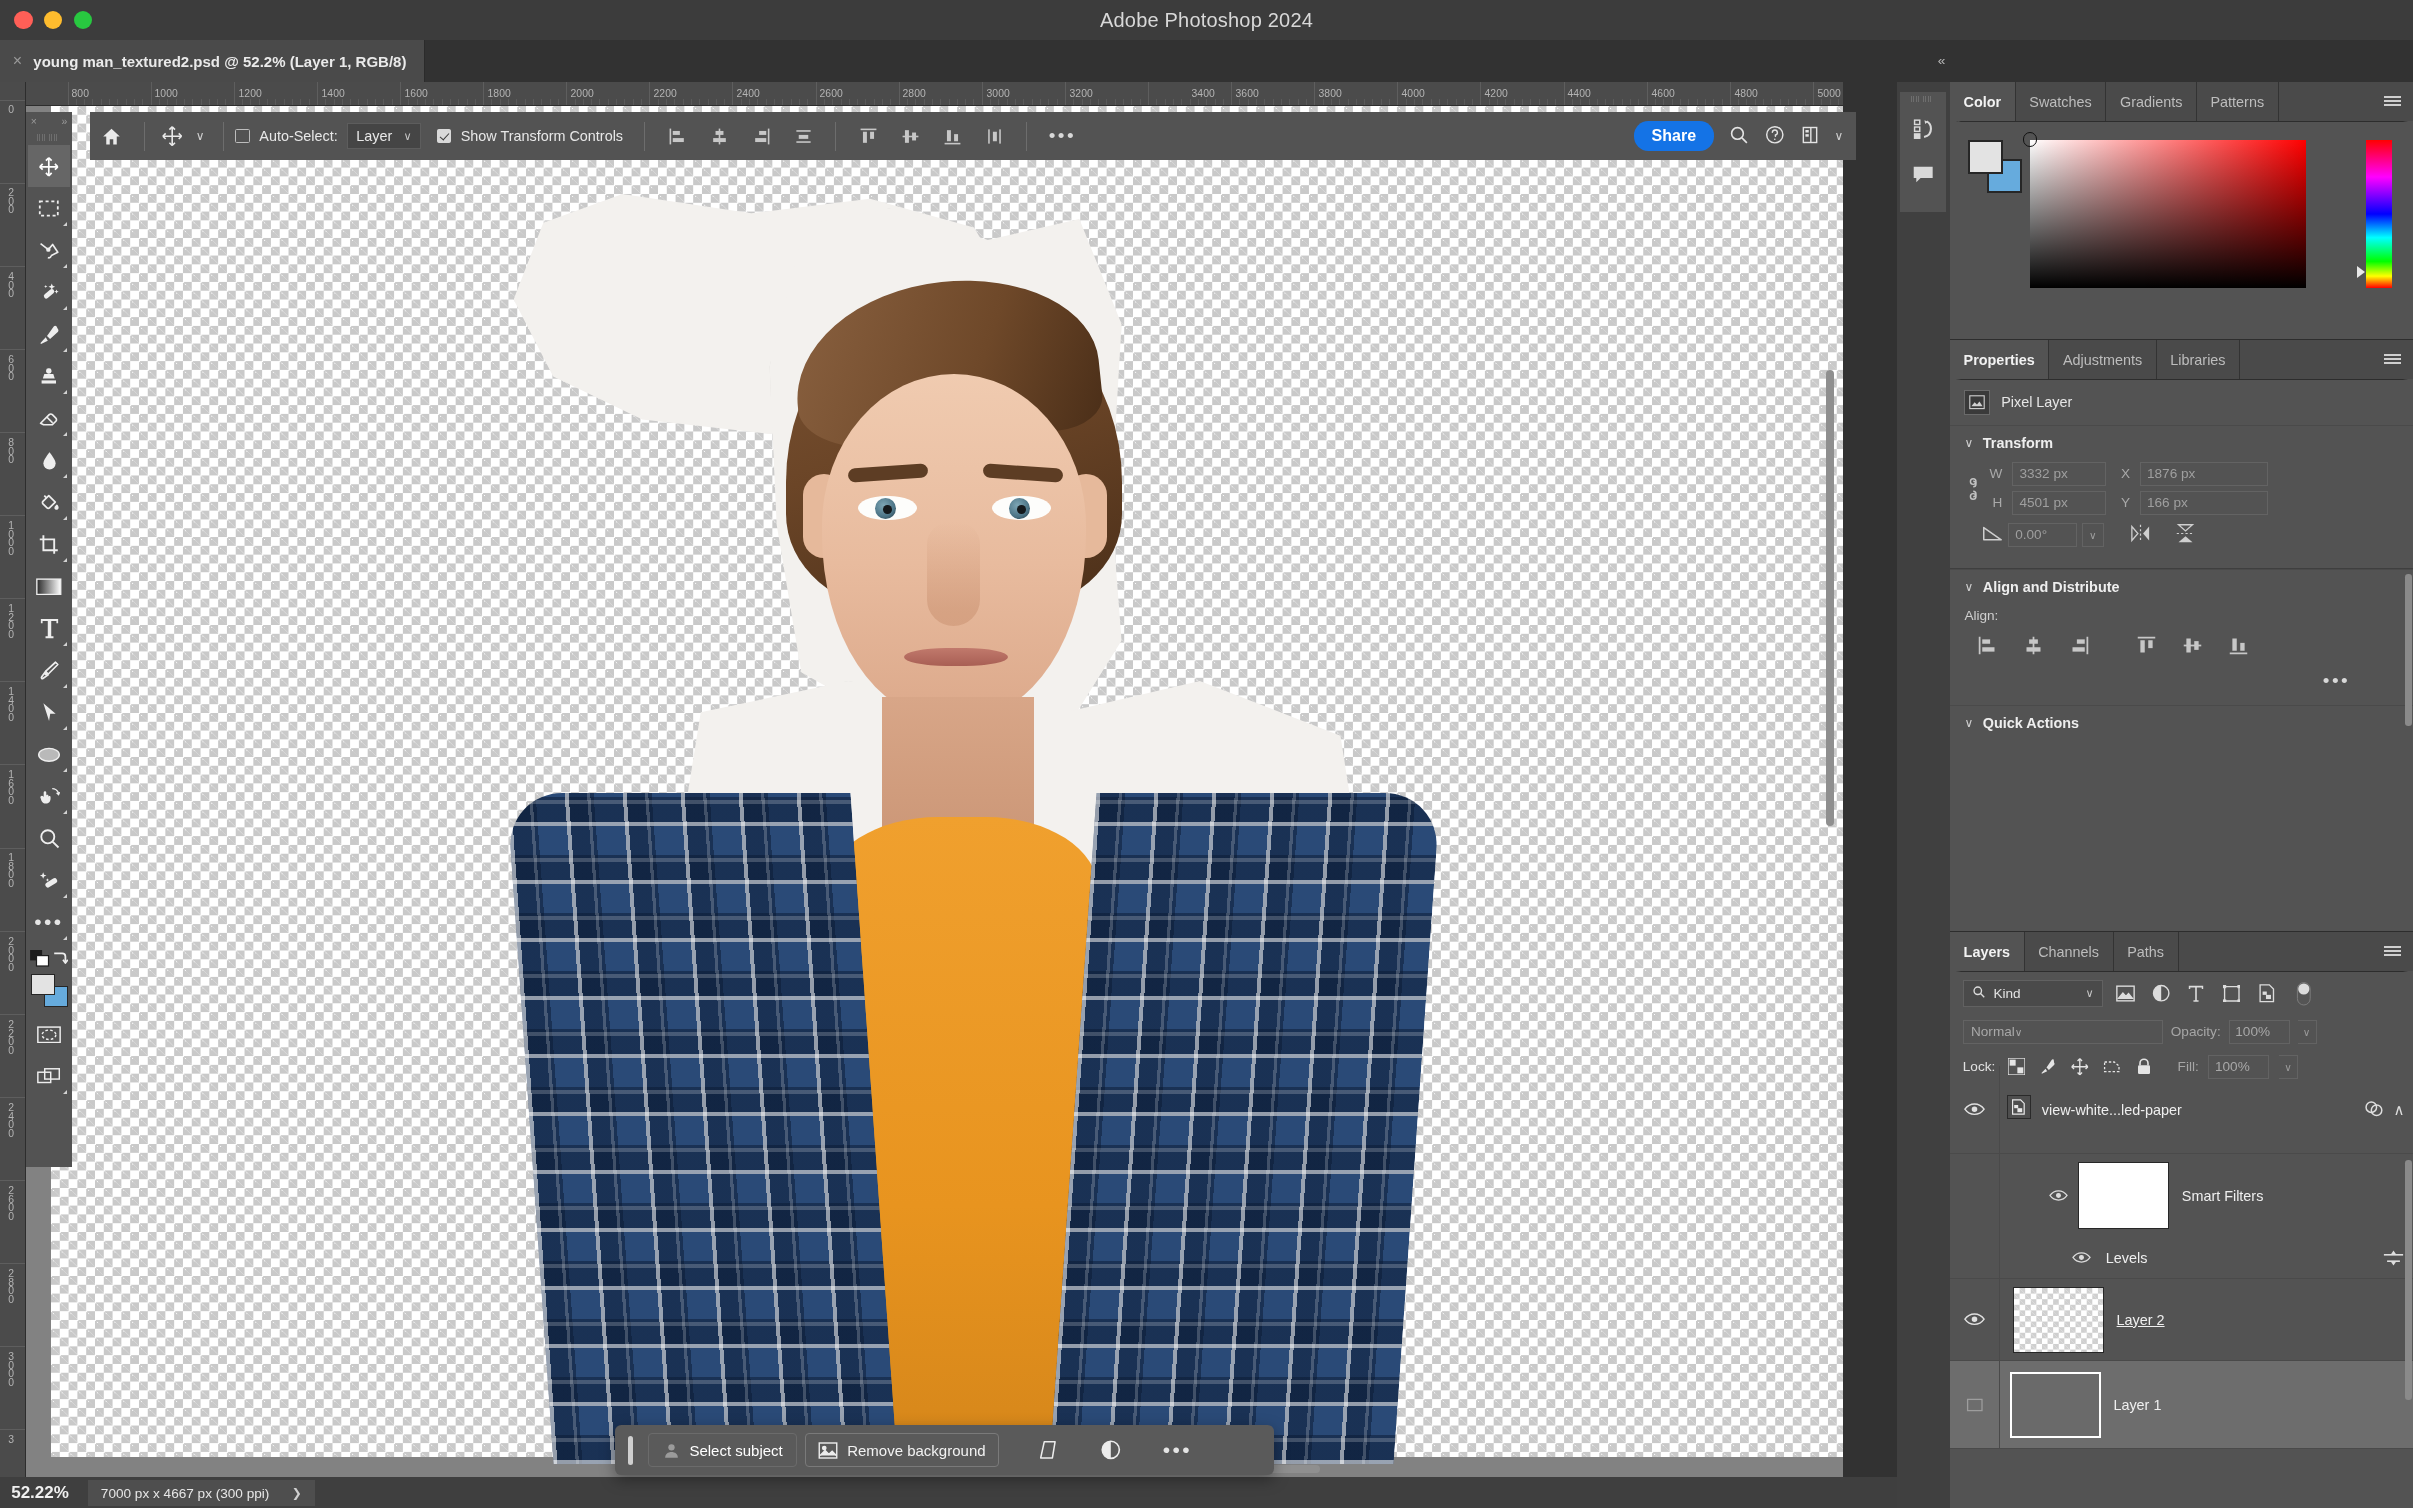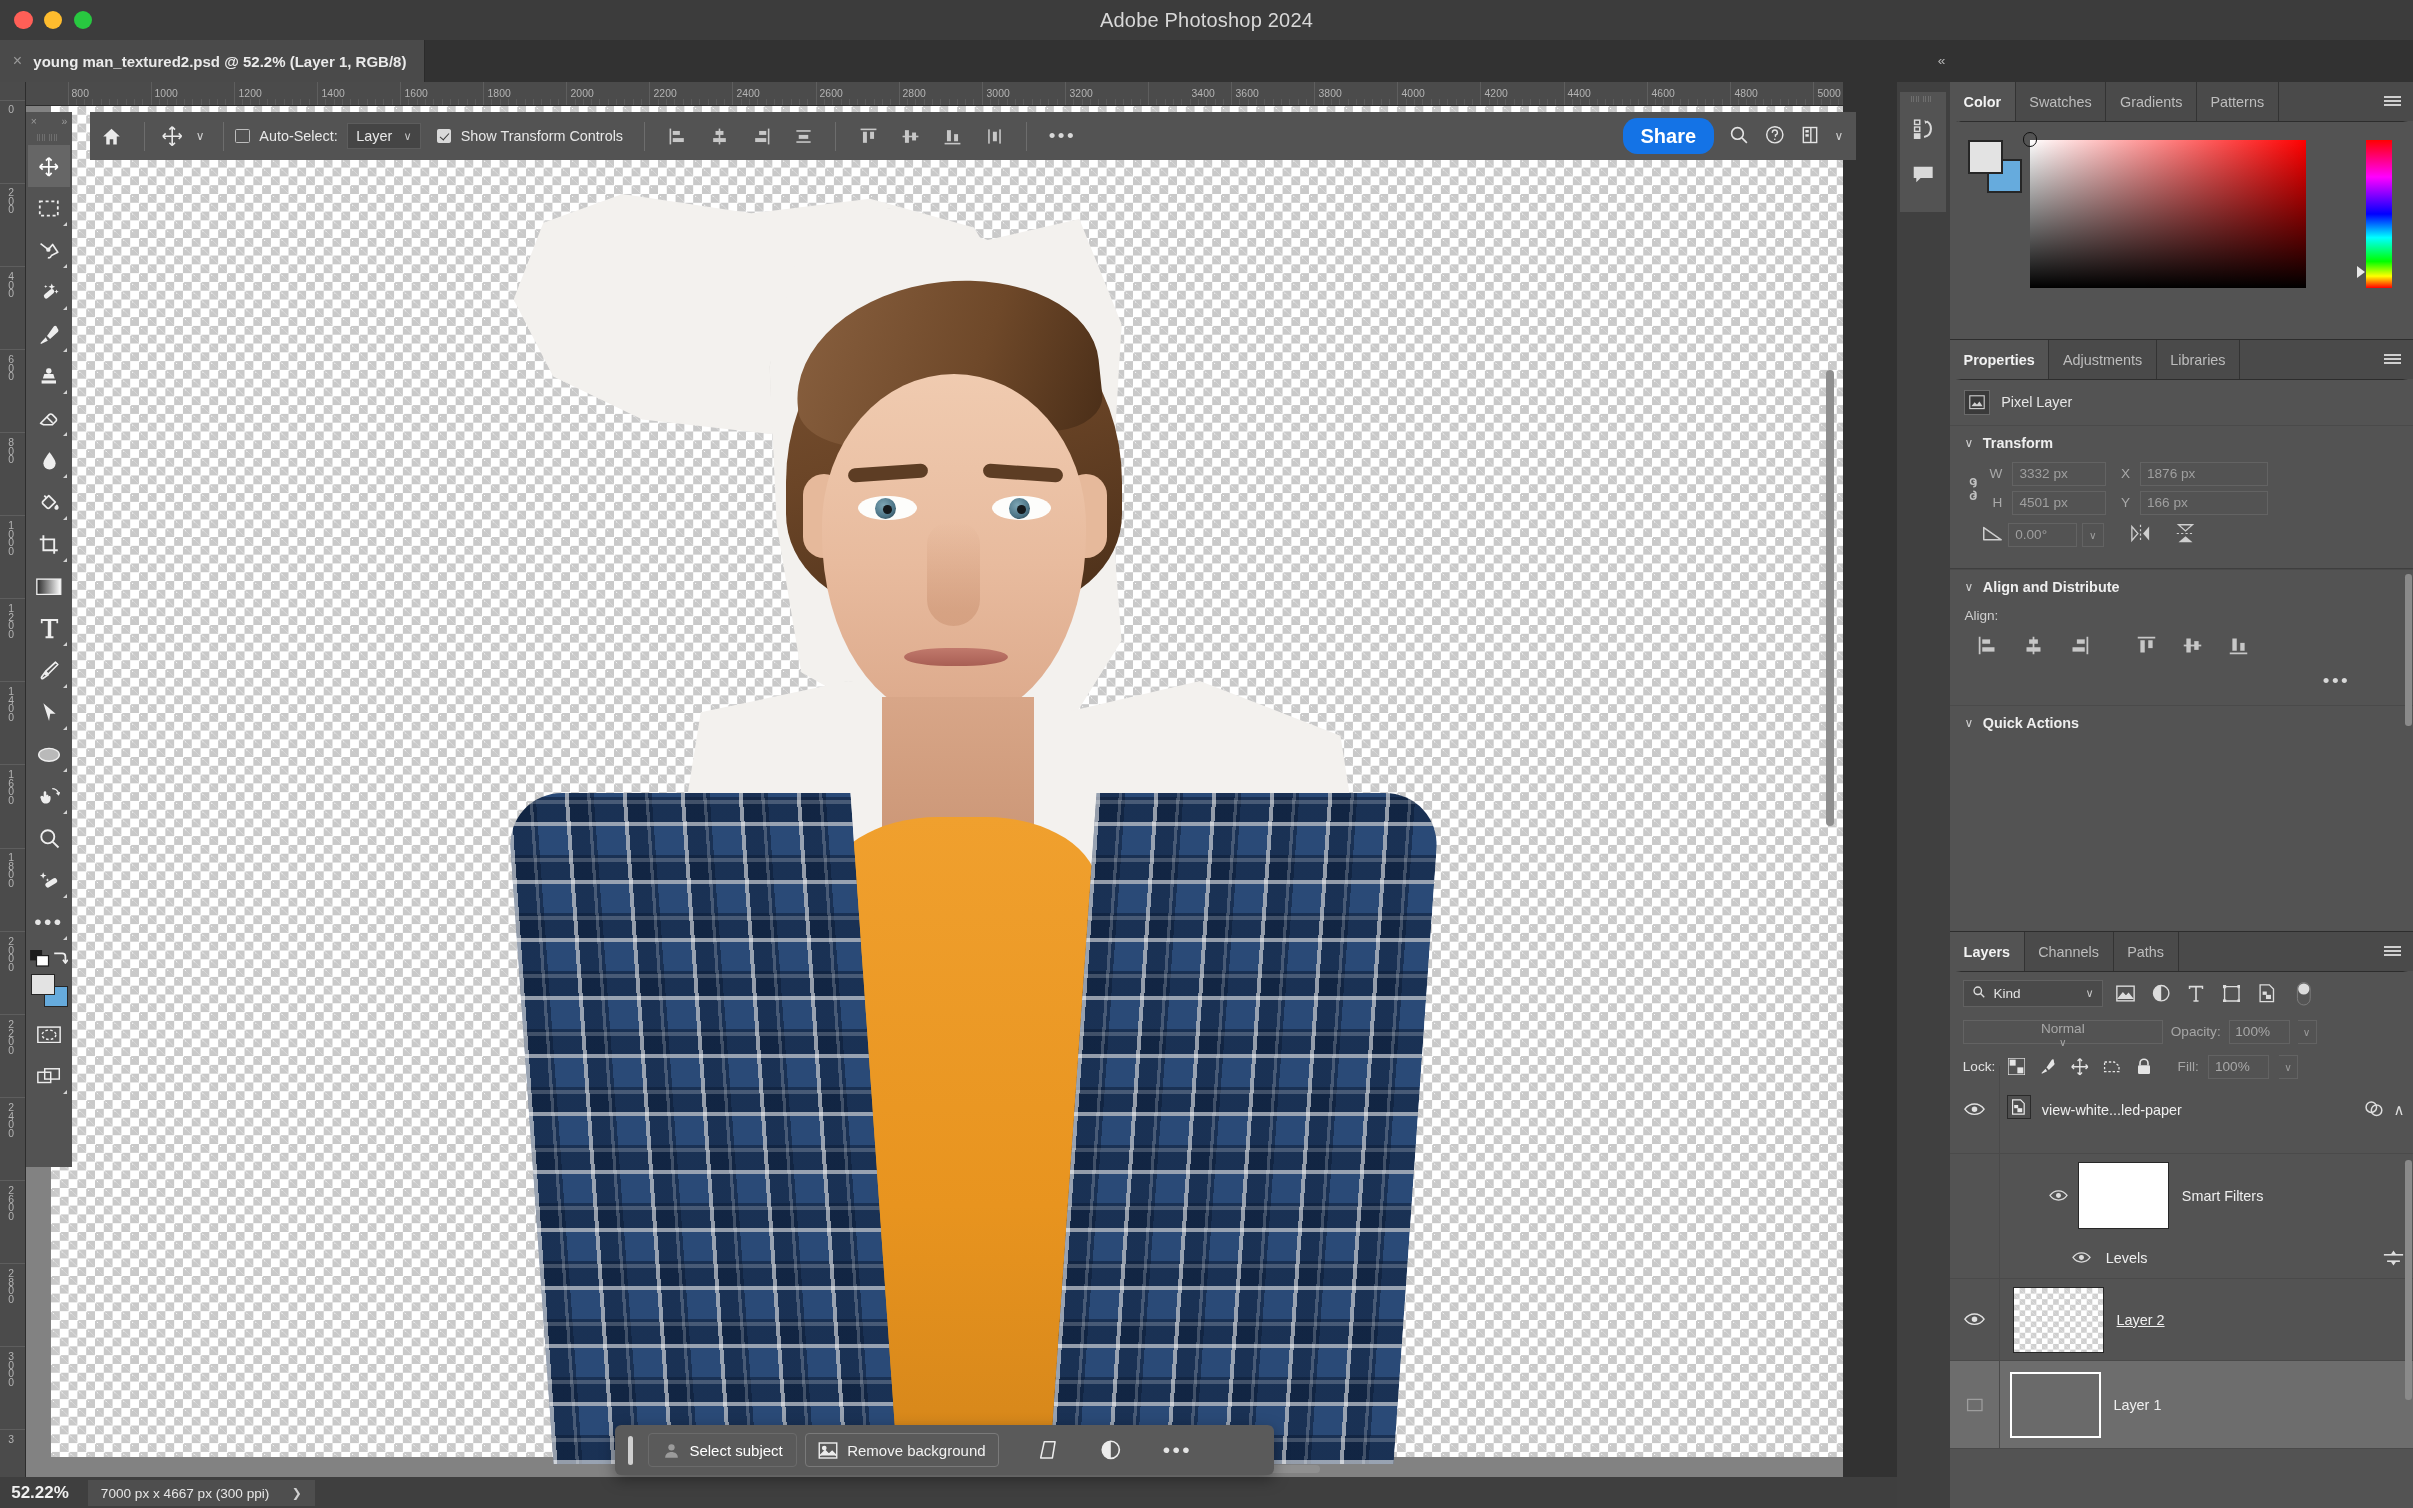--- a/index.html
+++ b/index.html
@@ -80,21 +80,21 @@
   .ob-check.on { background: #d9d9d9; border-color: #d9d9d9; }
   .ob-check.on::after {
     content: ""; position: absolute; left: 4px; top: 0.8px; width: 4px; height: 8px;
     border: solid #3a3a3a; border-width: 0 1.6px 1.6px 0; transform: rotate(42deg);
   }
   .ob-select {
     background: #454545; border: 0.8px solid #5d5d5d; color: #e8e8e8;
     font-size: 14.4px; padding: 4px 8px; display: flex; align-items: center; gap: 11.2px;
   }
   #share-btn {
-    background: #1473e6; color: #fff; font-size: 20px; font-weight: bold;
+    background: #1473e6; color: #fff; font-size: 16px; font-weight: bold;
     border-radius: 14.4px; padding: 6.4px 17.6px; margin-left: auto;
   }
   .ob-right-icon { margin-left: 14.4px; color: #e4e4e4; }
 
   
   #toolbar {
     position: absolute; left: 26px; top: 112px; width: 46px; height: 1055px;
     background: #535353; z-index: 50;
     display: flex; flex-direction: column; align-items: center;
   }
@@ -298,21 +298,21 @@
   #layers-panel { position: absolute; left: 0; top: 849px; width: 464px; height: 660px; background: #535353; border-top: 0.8px solid #2d2d2d; }
   #layer-filter { display: flex; align-items: center; gap: 11.2px; padding: 8px 12.8px; }
   #kind-select {
     display: flex; align-items: center; gap: 8px; background: #4a4a4a;
     border: 0.8px solid #616161; height: 27px; padding: 0 8px; width: 140px;
     color: #e2e2e2; font-size: 13.6px;
   }
   .filt-ic { color: #dcdcdc; display: flex; align-items: center; justify-content: center; width: 24px; }
   #blend-row { display: flex; align-items: center; gap: 8px; padding: 4.8px 12.8px; }
   #blend-select { width: 200px; height: 24px; border: 0.8px solid #636363; color: #a8a8a8;
-    font-size: 13.6px; display: flex; align-items: center; justify-content: flex-start; padding: 0 7.2px; flex-direction: column; }
+    font-size: 13.6px; display: flex; align-items: center; justify-content: flex-start; padding: 0 7.2px; }
   .opac-lab { color: #a6a6a6; font-size: 13.6px; }
   .opac-box { width: 61px; height: 24px; border: 0.8px solid #636363; color: #a8a8a8; font-size: 13.6px;
     display: flex; align-items: center; padding: 0 5.6px; }
   .opac-chev { width: 19px; height: 24px; border: 0.8px solid #636363; border-left: none;
     color: #9a9a9a; display: flex; align-items: center; justify-content: center; font-size: 10.4px; }
   #lock-row { display: flex; align-items: center; gap: 9.6px; padding: 6.4px 12.8px 8px 12.8px; }
   .lock-lab { color: #e0e0e0; font-size: 13.6px; }
   .lock-ic { color: #e4e4e4; width: 22.4px; display: flex; align-items: center; justify-content: center; }
 
   #layer-list { position: absolute; left: 0; top: 134px; width: 464px; height: 486px; overflow: hidden; }

